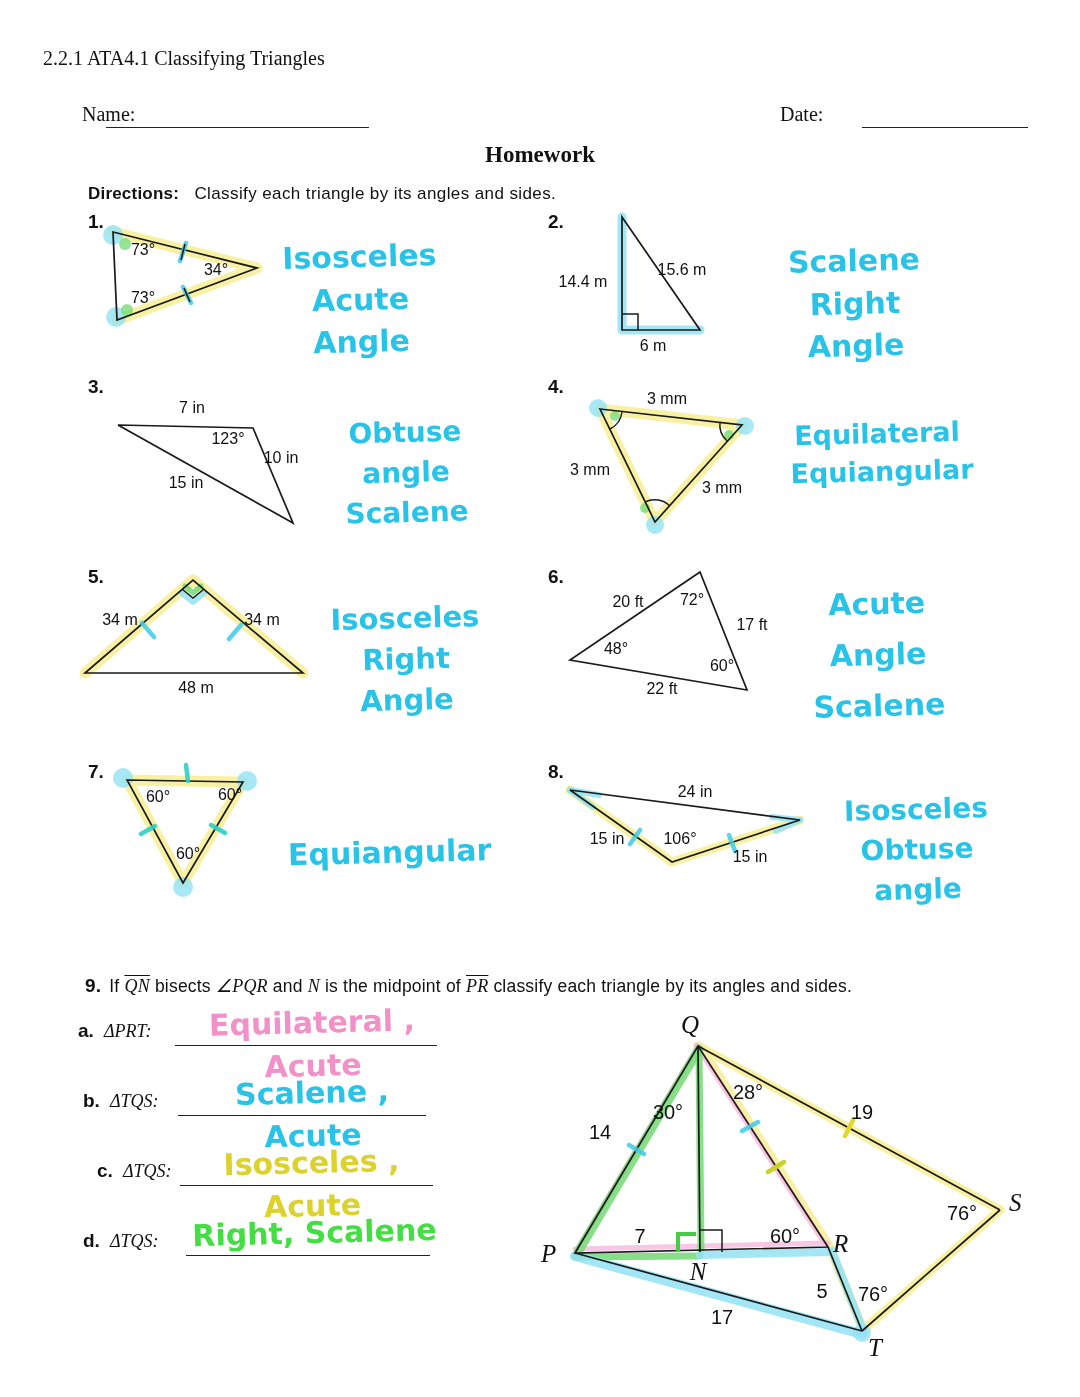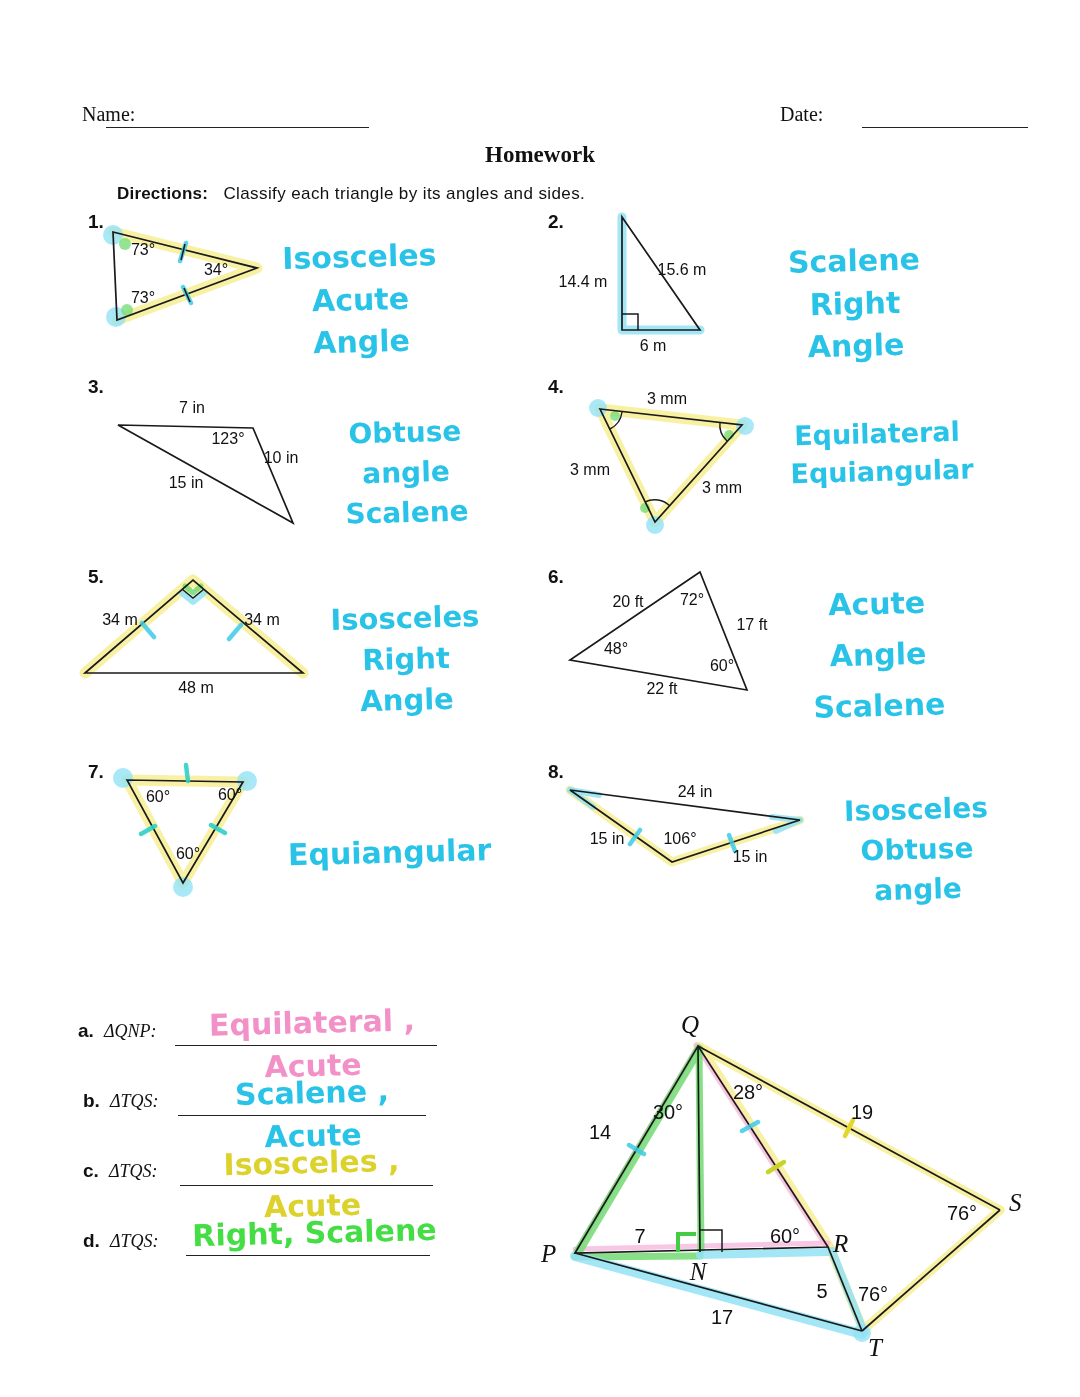--- a/index.html
+++ b/index.html
@@ -43,26 +43,27 @@
   .ra{fill:none;stroke:#1a1a1a;stroke-width:1.5;}
   .arc{fill:none;stroke:#1a1a1a;stroke-width:1.4;}
   .blob-c{fill:#93e2f5;opacity:.8;}
   .blob-g{fill:#72db72;opacity:.75;}
 </style>
 </head>
 <body>
 
 <div class="page">
 
+  <div class="abs serif course" style="left:43px;top:47px;">2.2.1 ATA4.1 Classifying Triangles</div>
   <div class="abs serif fieldlabel" style="left:43px;top:103px;margin-left:39px;">Name:</div>
   <div class="abs blank" style="left:106px;top:103px;width:263px;"></div>
   <div class="abs serif fieldlabel" style="left:780px;top:103px;">Date:</div>
   <div class="abs blank" style="left:862px;top:103px;width:166px;"></div>
   <div class="abs serif hw-title" style="left:0px;top:142px;">Homework</div>
-  <div class="abs directions" style="left:88px;top:184px;margin-left:29px;">
+  <div class="abs directions" style="left:88px;top:184px;">
     <b>Directions:</b>&nbsp;&nbsp;
     <span>Classify each triangle by its angles and sides.</span>
   </div>
 
   <div class="abs pnum" style="left:88px;top:211px;">1.</div>
   <div class="abs pnum" style="left:548px;top:211px;">2.</div>
   <div class="abs pnum" style="left:88px;top:376px;">3.</div>
   <div class="abs pnum" style="left:548px;top:376px;">4.</div>
   <div class="abs pnum" style="left:88px;top:566px;">5.</div>
   <div class="abs pnum" style="left:548px;top:566px;">6.</div>
@@ -195,36 +196,39 @@
     <text x="142" y="25" text-anchor="middle">24 in</text>
     <text x="54" y="72" text-anchor="middle">15 in</text>
     <text x="127" y="72" text-anchor="middle">106°</text>
     <text x="197" y="90" text-anchor="middle">15 in</text>
   </svg>
   <div class="abs hand ink-cyan" style="left:822px;top:790px;width:190px;font-size:28px;">
     <div>Isosceles</div>
     <div>Obtuse angle</div>
   </div>
 
+  <div class="abs q9text" style="left:85px;top:975px;width:960px;">
+    <span class="num">9.</span><span>If </span><span class="mathit ov">QN</span><span> bisects </span><span class="mathit">∠PQR</span><span> and </span><span class="mathit">N</span><span> is the midpoint of </span><span class="mathit ov">PR</span><span>  classify each triangle by its angles and sides.</span>
+  </div>
 
   <div class="abs partlabel" style="left:78px;top:1020px;">
     <b>a.</b>&nbsp;
-    <span class="mathit">ΔQNP:</span>
+    <span class="mathit">ΔPRT:</span>
   </div>
   <div class="abs hand ink-pink" style="left:180px;top:1002px;width:265px;font-size:30px;">Equilateral , Acute</div>
   <div class="abs blank" style="left:175px;top:1021px;width:262px;"></div>
 
   <div class="abs partlabel" style="left:83px;top:1090px;">
     <b>b.</b>&nbsp;
     <span class="mathit">ΔTQS:</span>
   </div>
   <div class="abs hand ink-cyan" style="left:185px;top:1072px;width:255px;font-size:30px;">Scalene  ,  Acute</div>
   <div class="abs blank" style="left:178px;top:1091px;width:248px;"></div>
 
-  <div class="abs partlabel" style="left:83px;top:1160px;">
+  <div class="abs partlabel" style="left:97px;top:1160px;">
     <b>c.</b>&nbsp;
     <span class="mathit">ΔTQS:</span>
   </div>
   <div class="abs hand ink-yellow" style="left:182px;top:1142px;width:260px;font-size:30px;">Isosceles , Acute</div>
   <div class="abs blank" style="left:180px;top:1161px;width:253px;"></div>
 
   <div class="abs partlabel" style="left:83px;top:1230px;">
     <b>d.</b>&nbsp;
     <span class="mathit">ΔTQS:</span>
   </div>

